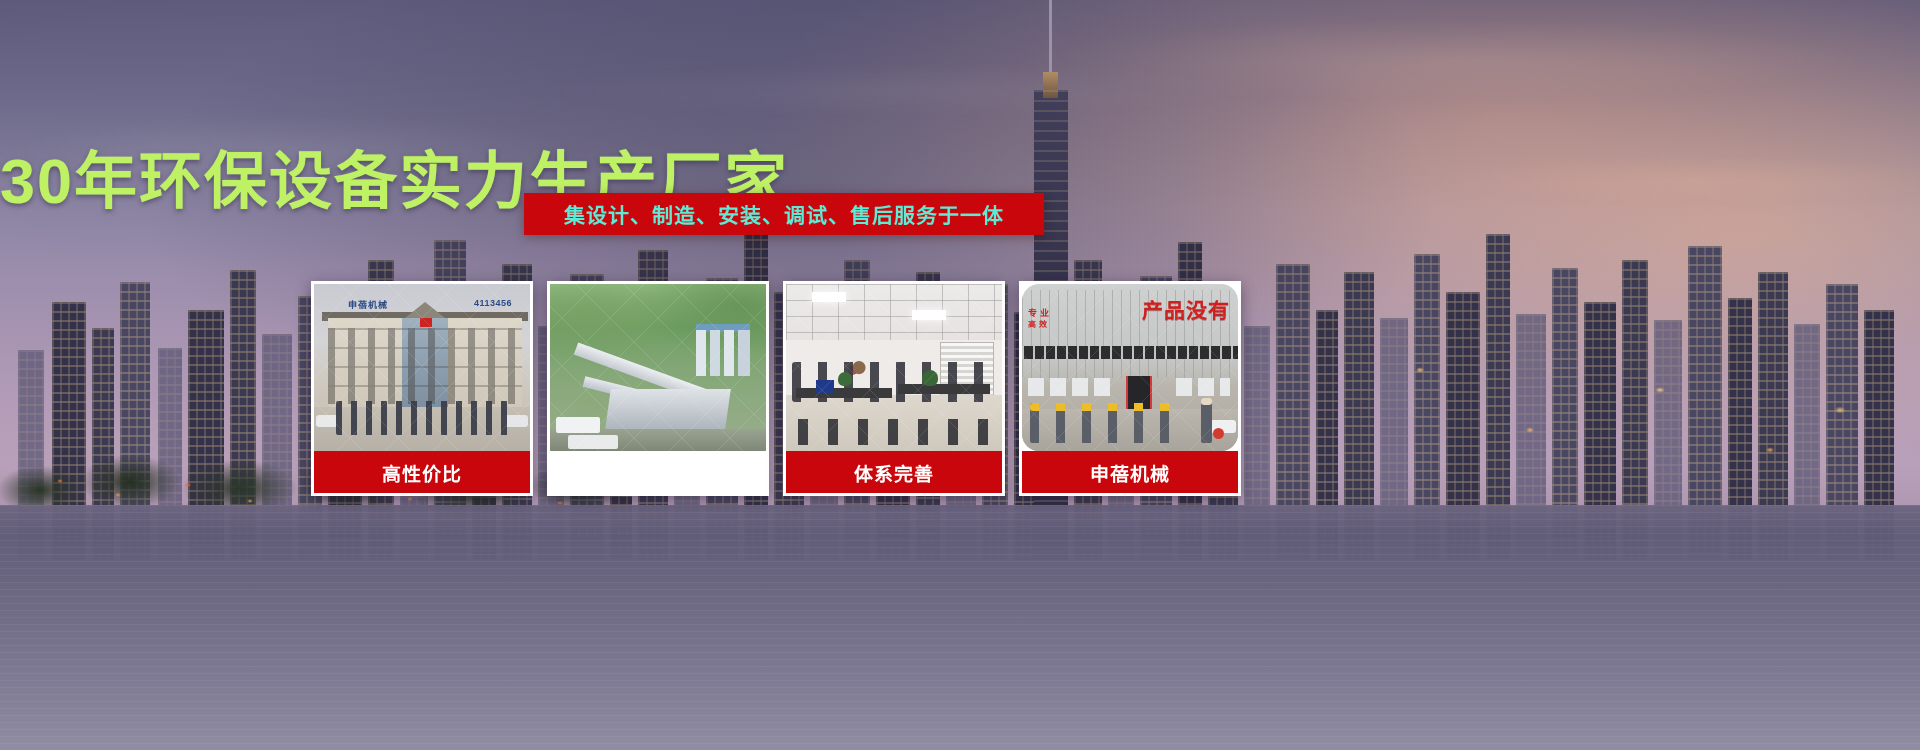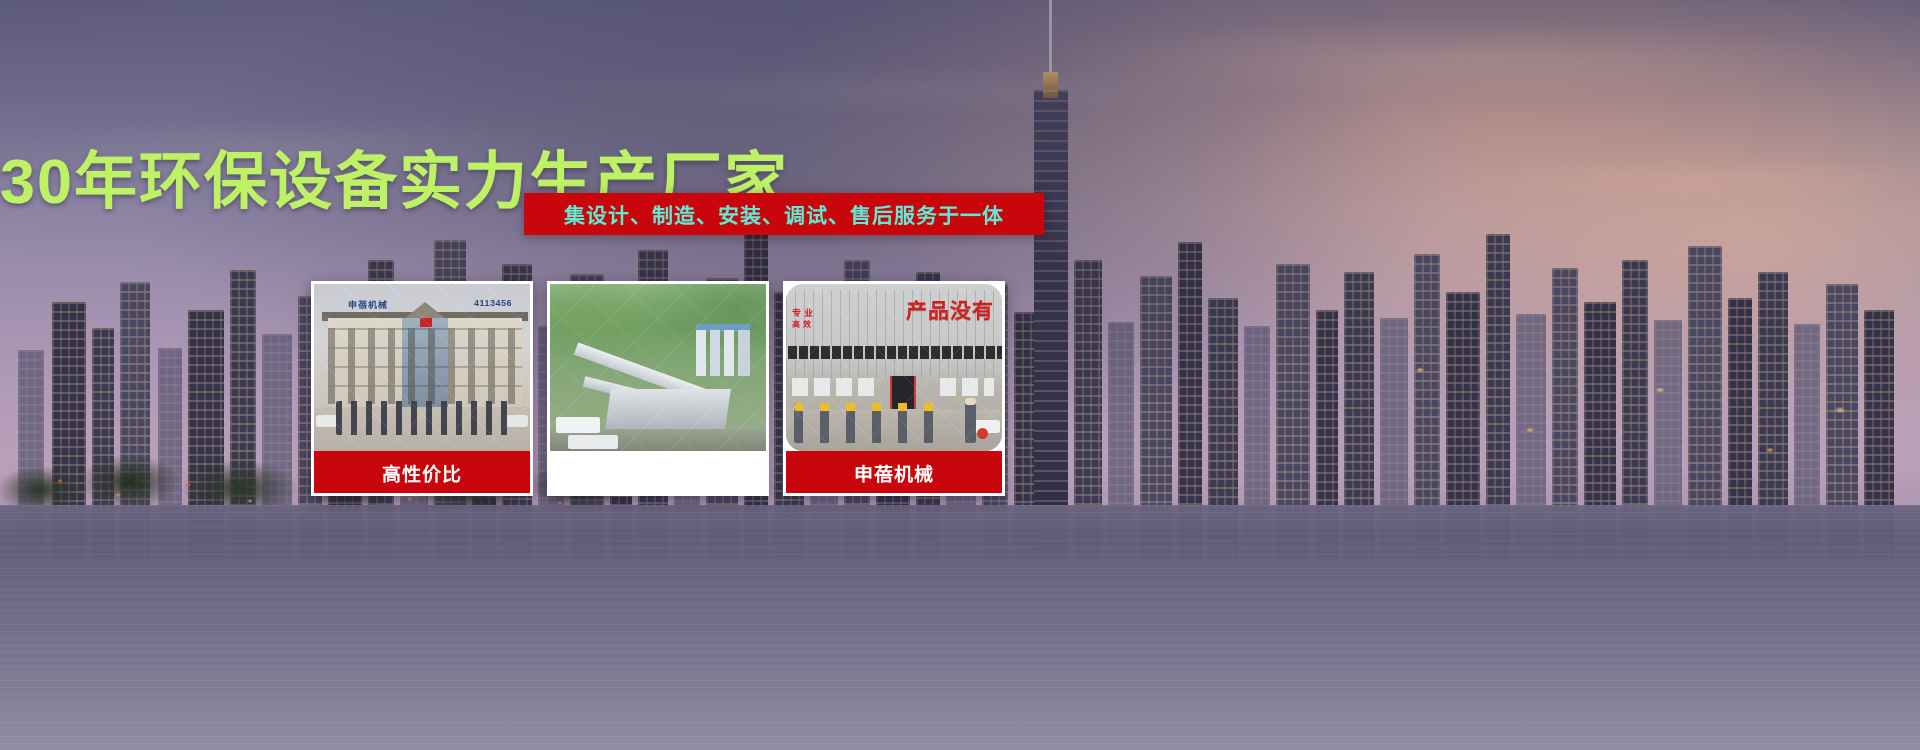--- a/index.html
+++ b/index.html
@@ -518,20 +518,39 @@
           <div class="silos"></div>
           <div class="conv1"></div>
           <div class="conv2"></div>
           <div class="shed"></div>
           <div class="road"></div>
           <div class="truck"></div>
           <div class="truck2"></div>
         </div>
       </div>
 
+      <div class="card">
+        <div class="card-photo ph3">
+          <div class="ceiling"></div>
+          <div class="panel1"></div>
+          <div class="panel2"></div>
+          <div class="wall"></div>
+          <div class="decal"></div>
+          <div class="blinds"></div>
+          <div class="floor"></div>
+          <div class="people"></div>
+          <div class="desk1"></div>
+          <div class="desk2"></div>
+          <div class="laptop"></div>
+          <div class="plant1"></div>
+          <div class="plant2"></div>
+          <div class="chairs"></div>
+        </div>
+        <div class="card-caption">体系完善</div>
+      </div>
 
       <div class="card">
         <div class="card-photo ph4">
           <div class="fac"></div>
           <div class="slogan">专业</div>
           <div class="slogan2">高效</div>
           <div class="bigtext">产品没有</div>
           <div class="band"></div>
           <div class="winrow"></div>
           <div class="winrow2"></div>

